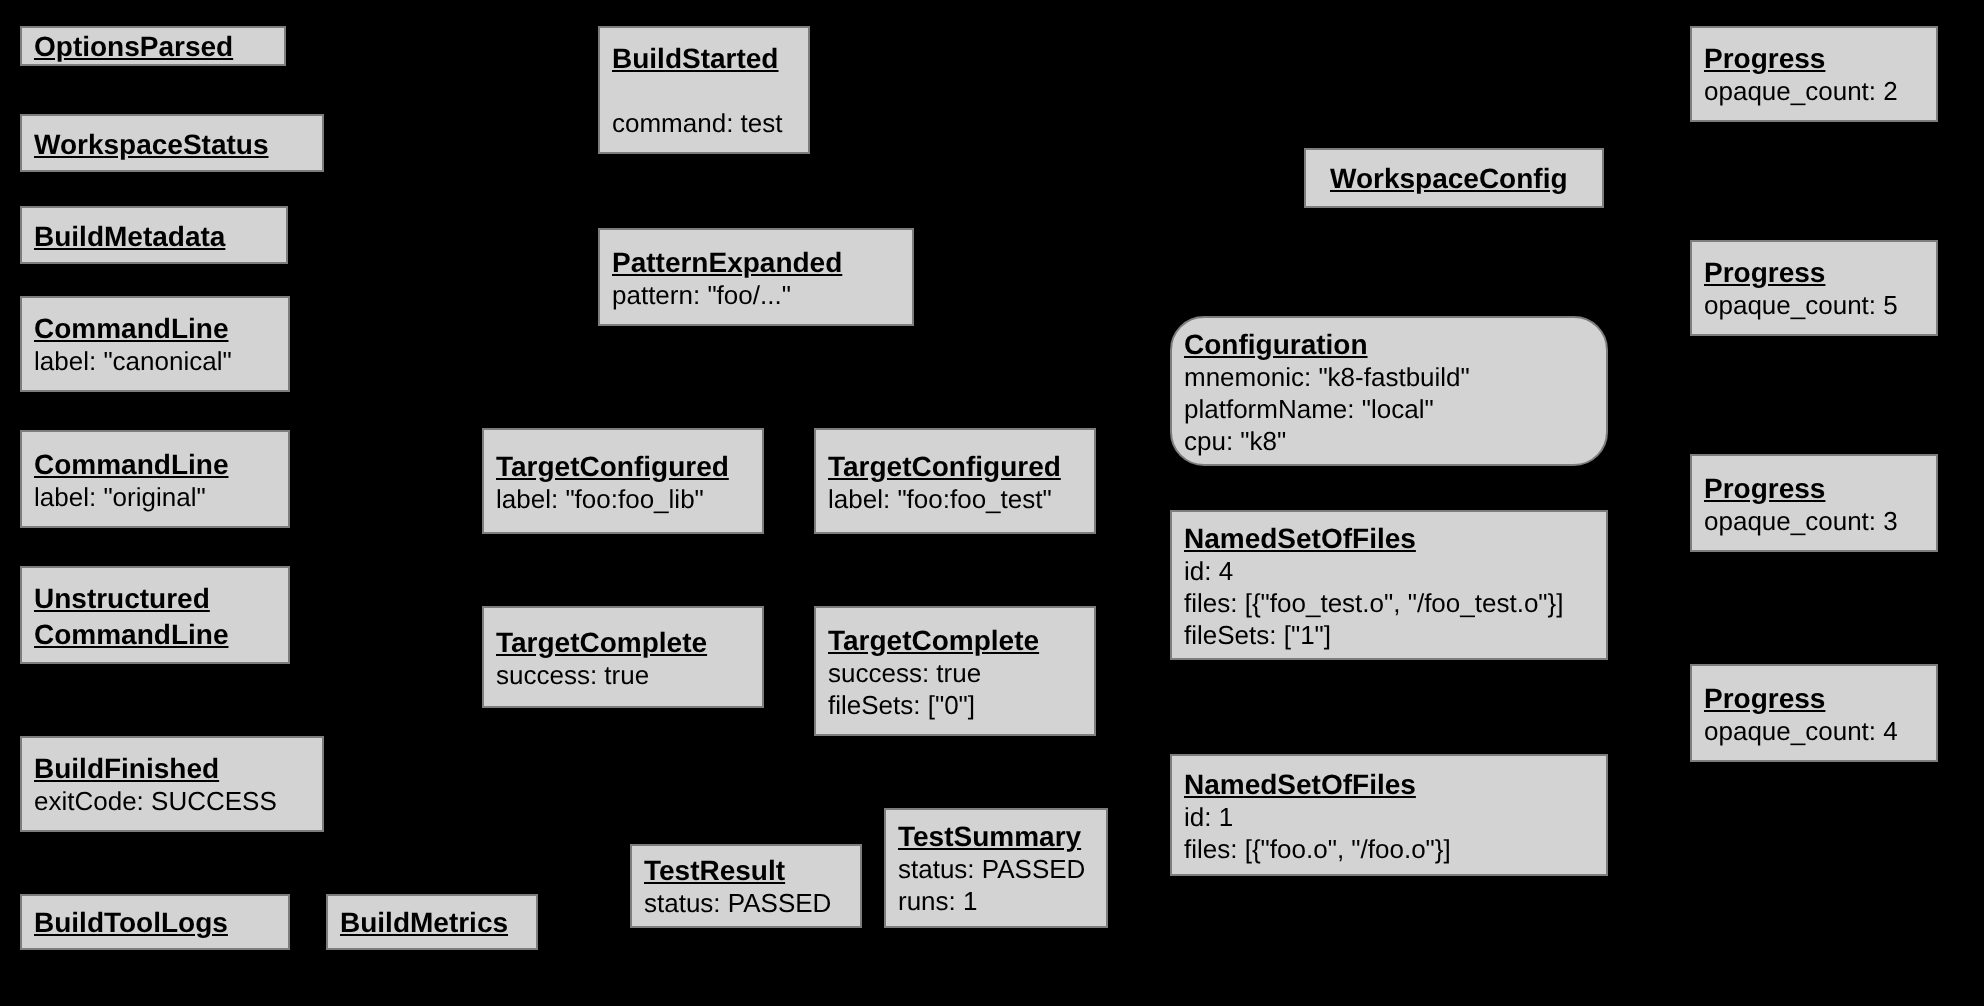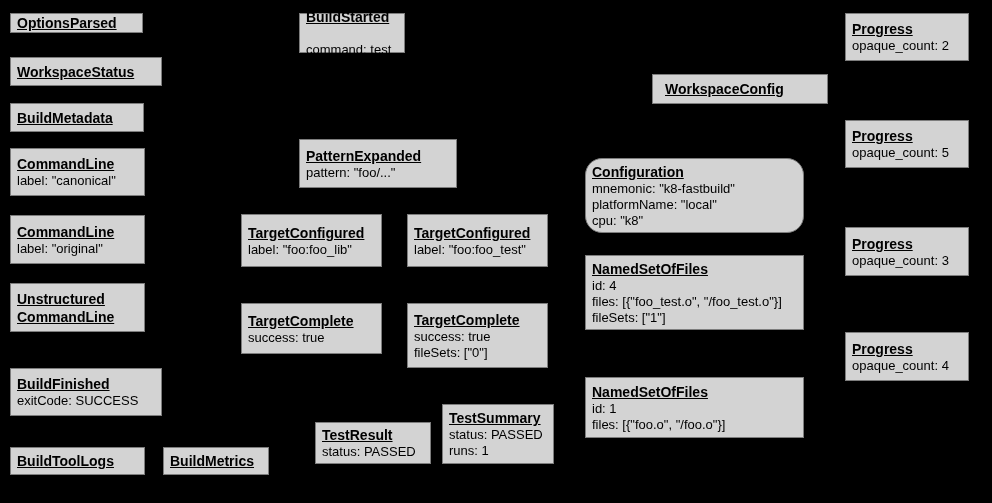--- a/index.html
+++ b/index.html
@@ -99,29 +99,29 @@
         <div class="title-line">BuildToolLogs</div>
       </div>
 
   </div>
     <div class="node" style="left: 163px; top: 447px; width: 106px; height: 28px;">
     <div class="node-title">
         <div class="title-line">BuildMetrics</div>
       </div>
 
   </div>
-    <div class="node" style="left: 299px; top: 13px; width: 106px; height: 40px; gap: 16px;">
+    <div class="node" style="left: 299px; top: 13px; width: 106px; height: 64px; gap: 16px;">
     <div class="node-title">
         <div class="title-line">BuildStarted</div>
       </div>
     <div class="node-attrs">
         <div class="attr-line">command: test</div>
       </div>
   </div>
-    <div class="node" style="left: 299px; top: 114px; width: 158px; height: 49px; margin-top: 25px;">
+    <div class="node" style="left: 299px; top: 114px; width: 158px; height: 49px;">
     <div class="node-title">
         <div class="title-line">PatternExpanded</div>
       </div>
     <div class="node-attrs">
         <div class="attr-line">pattern: "foo/..."</div>
       </div>
   </div>
     <div class="node" style="left: 241px; top: 214px; width: 141px; height: 53px;">
     <div class="node-title">
         <div class="title-line">TargetConfigured</div>
@@ -165,21 +165,21 @@
   </div>
     <div class="node" style="left: 442px; top: 404px; width: 112px; height: 60px;">
     <div class="node-title">
         <div class="title-line">TestSummary</div>
       </div>
     <div class="node-attrs">
         <div class="attr-line">status: PASSED</div>
         <div class="attr-line">runs: 1</div>
       </div>
   </div>
-    <div class="node" style="left: 652px; top: 74px; width: 176px; height: 30px; padding-left: 12px;">
+    <div class="node" style="left: 652px; top: 74px; width: 150px; height: 30px; padding-left: 12px;">
     <div class="node-title">
         <div class="title-line">WorkspaceConfig</div>
       </div>
 
   </div>
     <div class="node" style="left: 585px; top: 158px; width: 219px; height: 75px; border-radius: 17px;">
     <div class="node-title">
         <div class="title-line">Configuration</div>
       </div>
     <div class="node-attrs">

